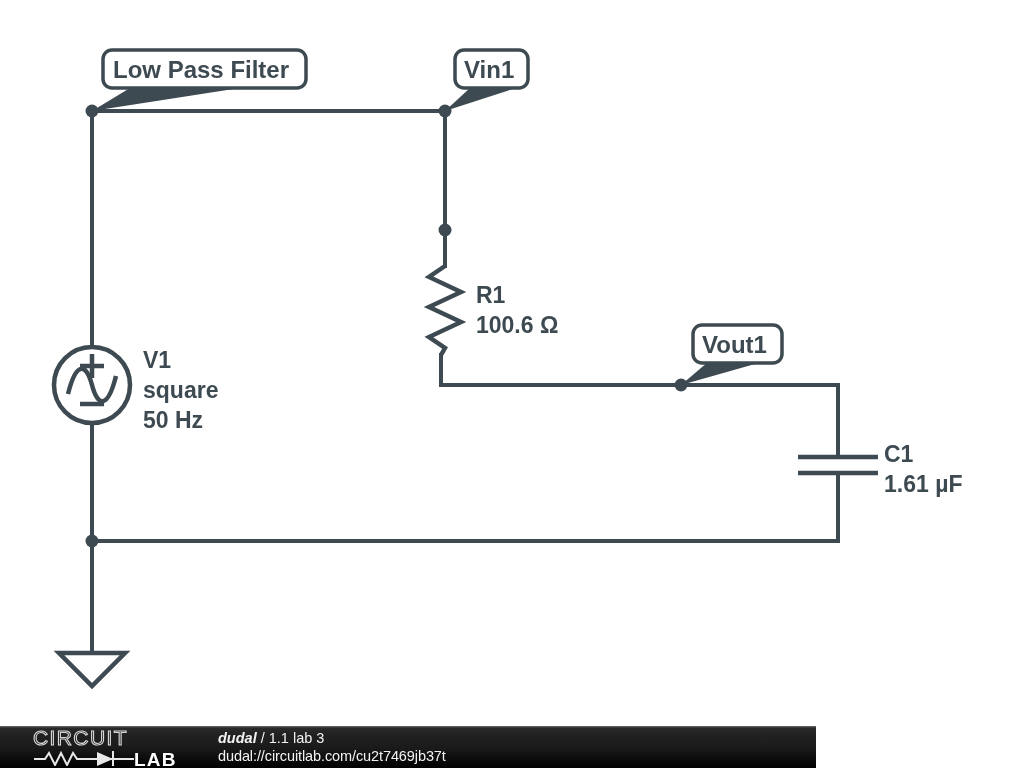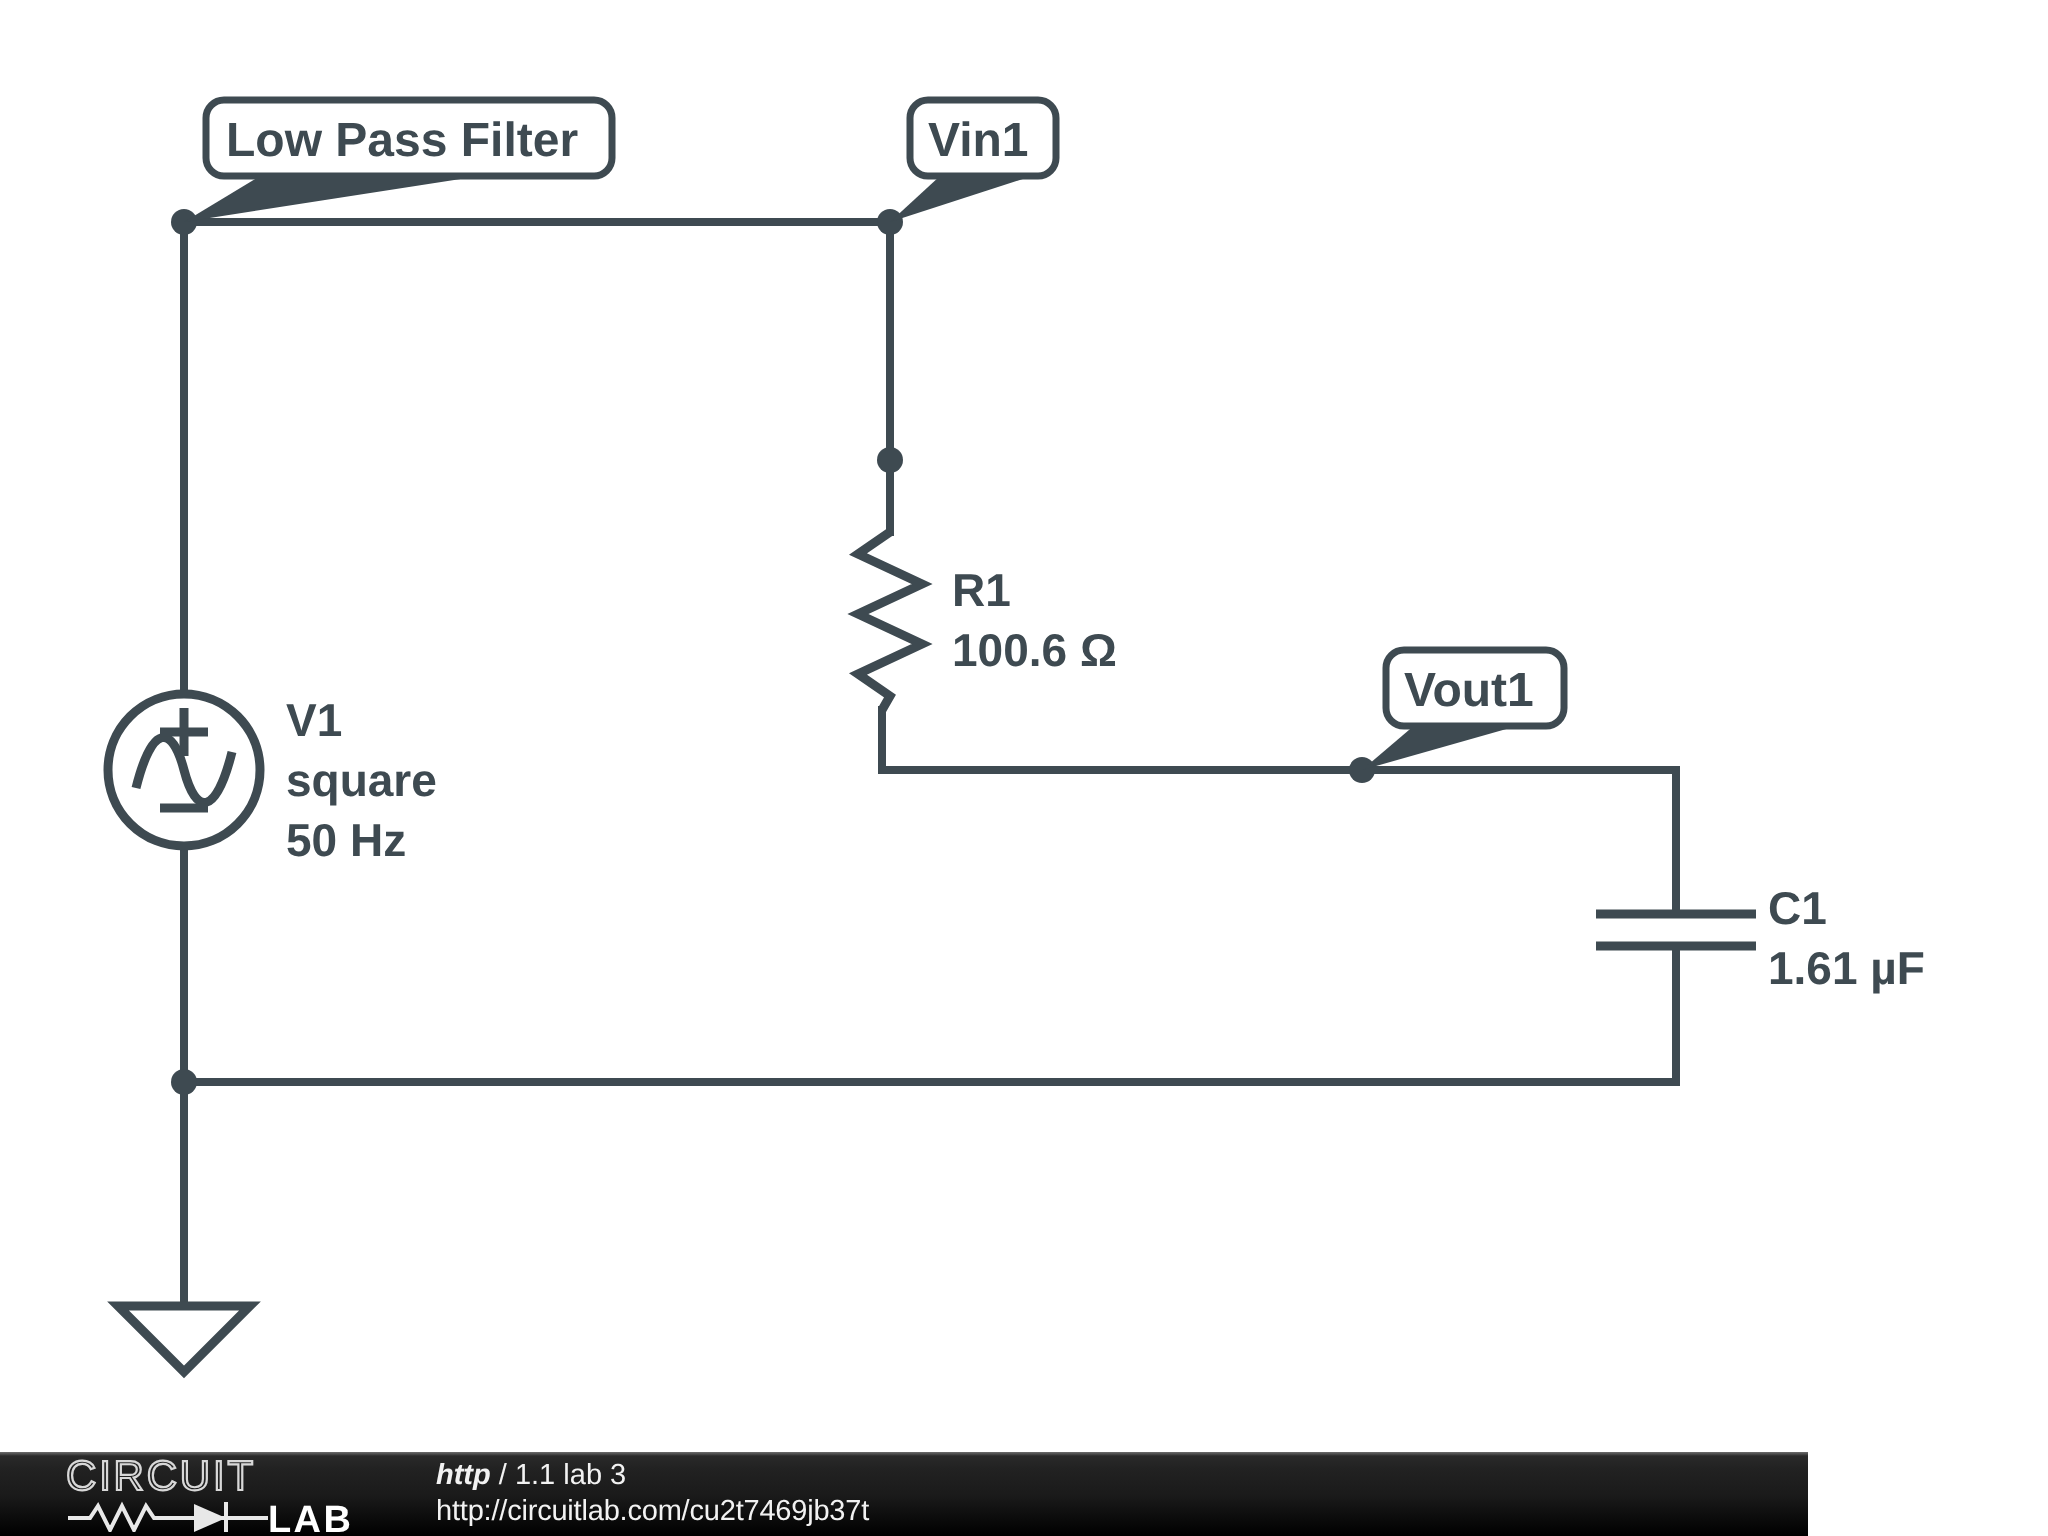--- a/index.html
+++ b/index.html
@@ -69,21 +69,21 @@
   }
   .flag-tail {
     fill: #3e4a51;
     stroke: none;
   }
   
   #footer {
     position: absolute;
     left: 0;
     top: 726px;
-    width: 904px;
+    width: 816px;
     height: 42px;
     background: linear-gradient(to bottom,
                 #6d6d6d 0px, #2a2a2a 2px, #222222 8px,
                 #1a1a1a 22px, #050505 38px, #000000 42px);
     overflow: hidden;
   }
   #footer-inner {
     position: relative;
     width: 100%;
     height: 100%;
@@ -213,20 +213,20 @@
         <g stroke="#e8e8e8" stroke-width="2" fill="none" stroke-linecap="square">
           <path d="M 2 31 L 12 31 L 16 25 L 22 37 L 28 25 L 34 37 L 40 25 L 44 31 L 64 31"></path>
           <path d="M 78 31 L 100 31"></path>
           <path d="M 80 24 L 80 38"></path>
         </g>
         <path d="M 64 24 L 80 31 L 64 38 Z" fill="#e8e8e8"></path>
         <text x="101" y="38" font-family="Liberation Sans, sans-serif" font-size="19" font-weight="bold" letter-spacing="1.2" fill="#ffffff">LAB</text>
       </svg>
 
       <div id="credit">
-        <span class="user">http</span><span class="sep"> / </span><span class="title">1.1 lab 3</span>
-        <span class="url">http://circuitlab.com/cu2t7469jb37t</span>
+        <span class="user">dudal</span><span class="sep"> / </span><span class="title">1.1 lab 3</span>
+        <span class="url">dudal://circuitlab.com/cu2t7469jb37t</span>
       </div>
 
     </div>
   </div>
 
 </div>
 
 </body></html>

